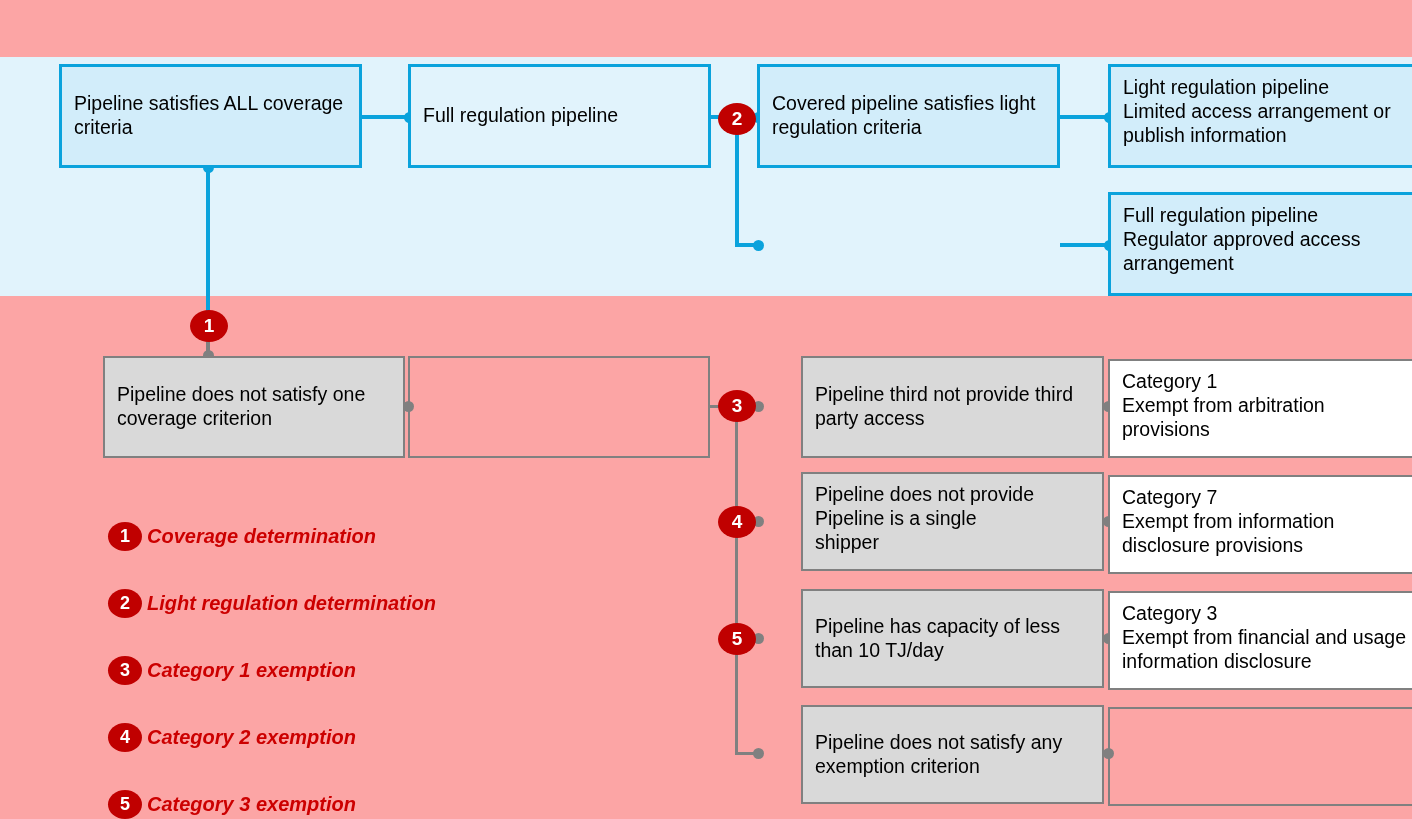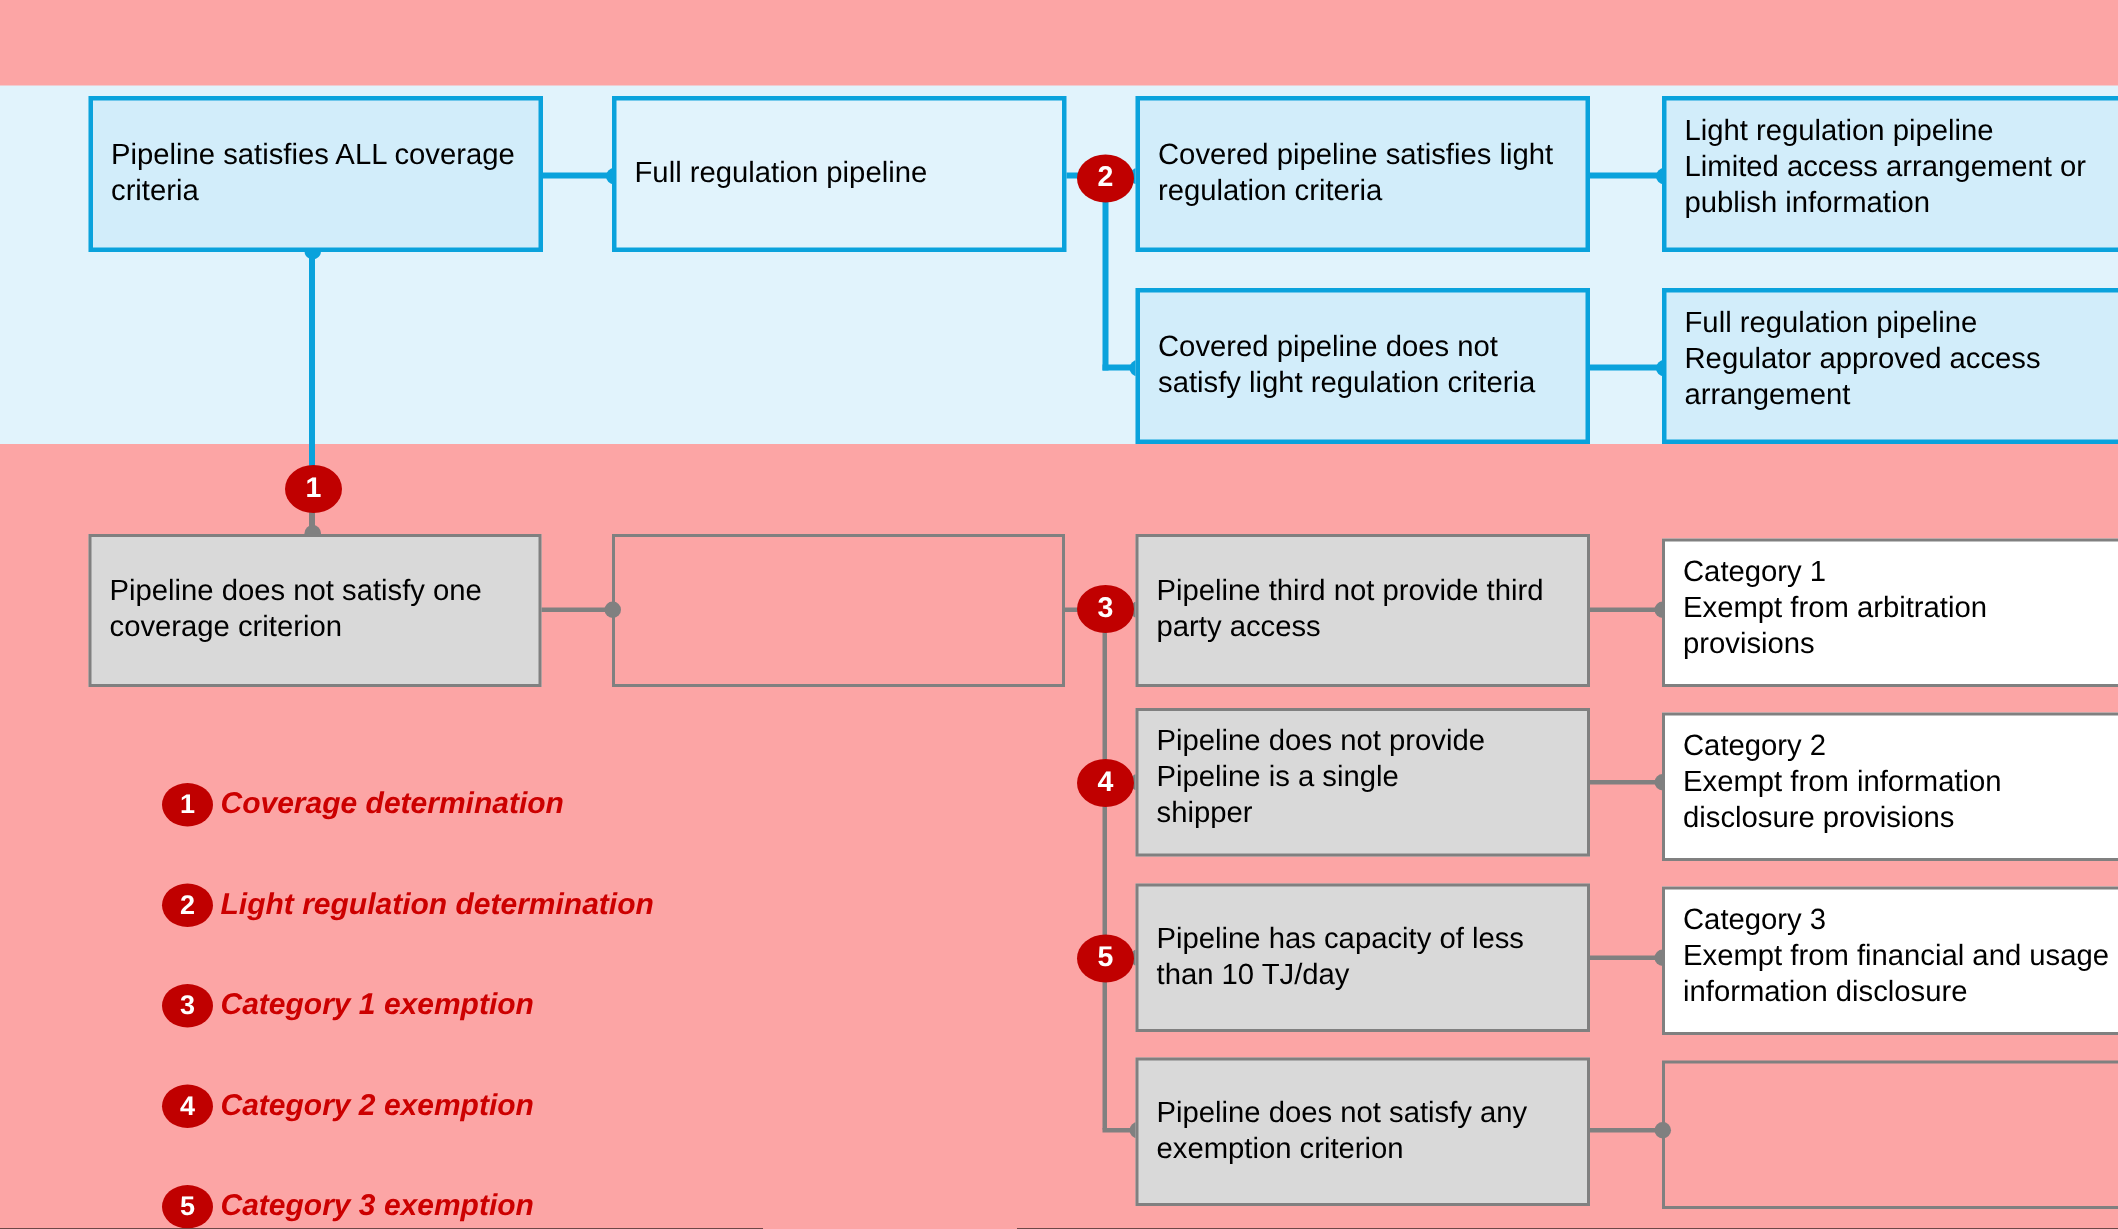--- a/index.html
+++ b/index.html
@@ -50,20 +50,21 @@
     border: 3px solid #0aa2dc;
     background: #e1f3fc;
     color: #000000;
     font-size: 19.5px;
   }
   .box-gray {
     border: 2px solid #808080;
     background: #d9d9d9;
     color: #000000;
     font-size: 19.5px;
+    margin-left: 44px;
   }
   .box-empty-gray {
     border: 2px solid #808080;
     background: transparent;
   }
   .box-white {
     border: 2px solid #808080;
     background: #ffffff;
     color: #000000;
     font-size: 19.5px;
@@ -175,23 +176,20 @@
   </div>
 
   <div class="box box-blue-plain" style="left:408px; top:64px; width:303px; height:104px;">
     <span>Full regulation pipeline</span>
   </div>
 
   <div class="box box-blue" style="left:757px; top:64px; width:303px; height:104px;">
     <span>Covered pipeline satisfies light regulation criteria</span>
   </div>
 
-  <div class="box box-blue" style="left:757px; top:192px; width:303px; height:104px;">
-    <span>Covered pipeline does not satisfy light regulation criteria</span>
-  </div>
 
   <div class="box box-blue topal" style="left:1108px; top:64px; width:316px; height:104px;">
     <span class="hd">Light regulation pipeline</span>
     <span class="it">Limited access arrangement or publish information</span>
   </div>
 
   <div class="box box-blue topal" style="left:1108px; top:192px; width:316px; height:104px;">
     <span class="hd">Full regulation pipeline</span>
     <span class="it">Regulator approved access arrangement</span>
   </div>
@@ -254,21 +252,21 @@
   <div class="box box-gray" style="left:757px; top:705px; width:303px; height:99px;">
     <span>Pipeline does not satisfy any exemption criterion</span>
   </div>
 
   <div class="box box-white topal" style="left:1108px; top:359px; width:316px; height:99px;">
     <span class="hd">Category 1</span>
     <span class="it">Exempt from arbitration provisions</span>
   </div>
 
   <div class="box box-white topal" style="left:1108px; top:475px; width:316px; height:99px;">
-    <span class="hd">Category 2</span>
+    <span class="hd">Category 7</span>
     <span class="it">Exempt from information disclosure provisions</span>
   </div>
 
   <div class="box box-white topal" style="left:1108px; top:591px; width:316px; height:99px;">
     <span class="hd">Category 3</span>
     <span class="it">Exempt from financial and usage information disclosure</span>
   </div>
 
   <div class="box box-white-empty" style="left:1108px; top:707px; width:316px; height:99px;">
     <span></span>

